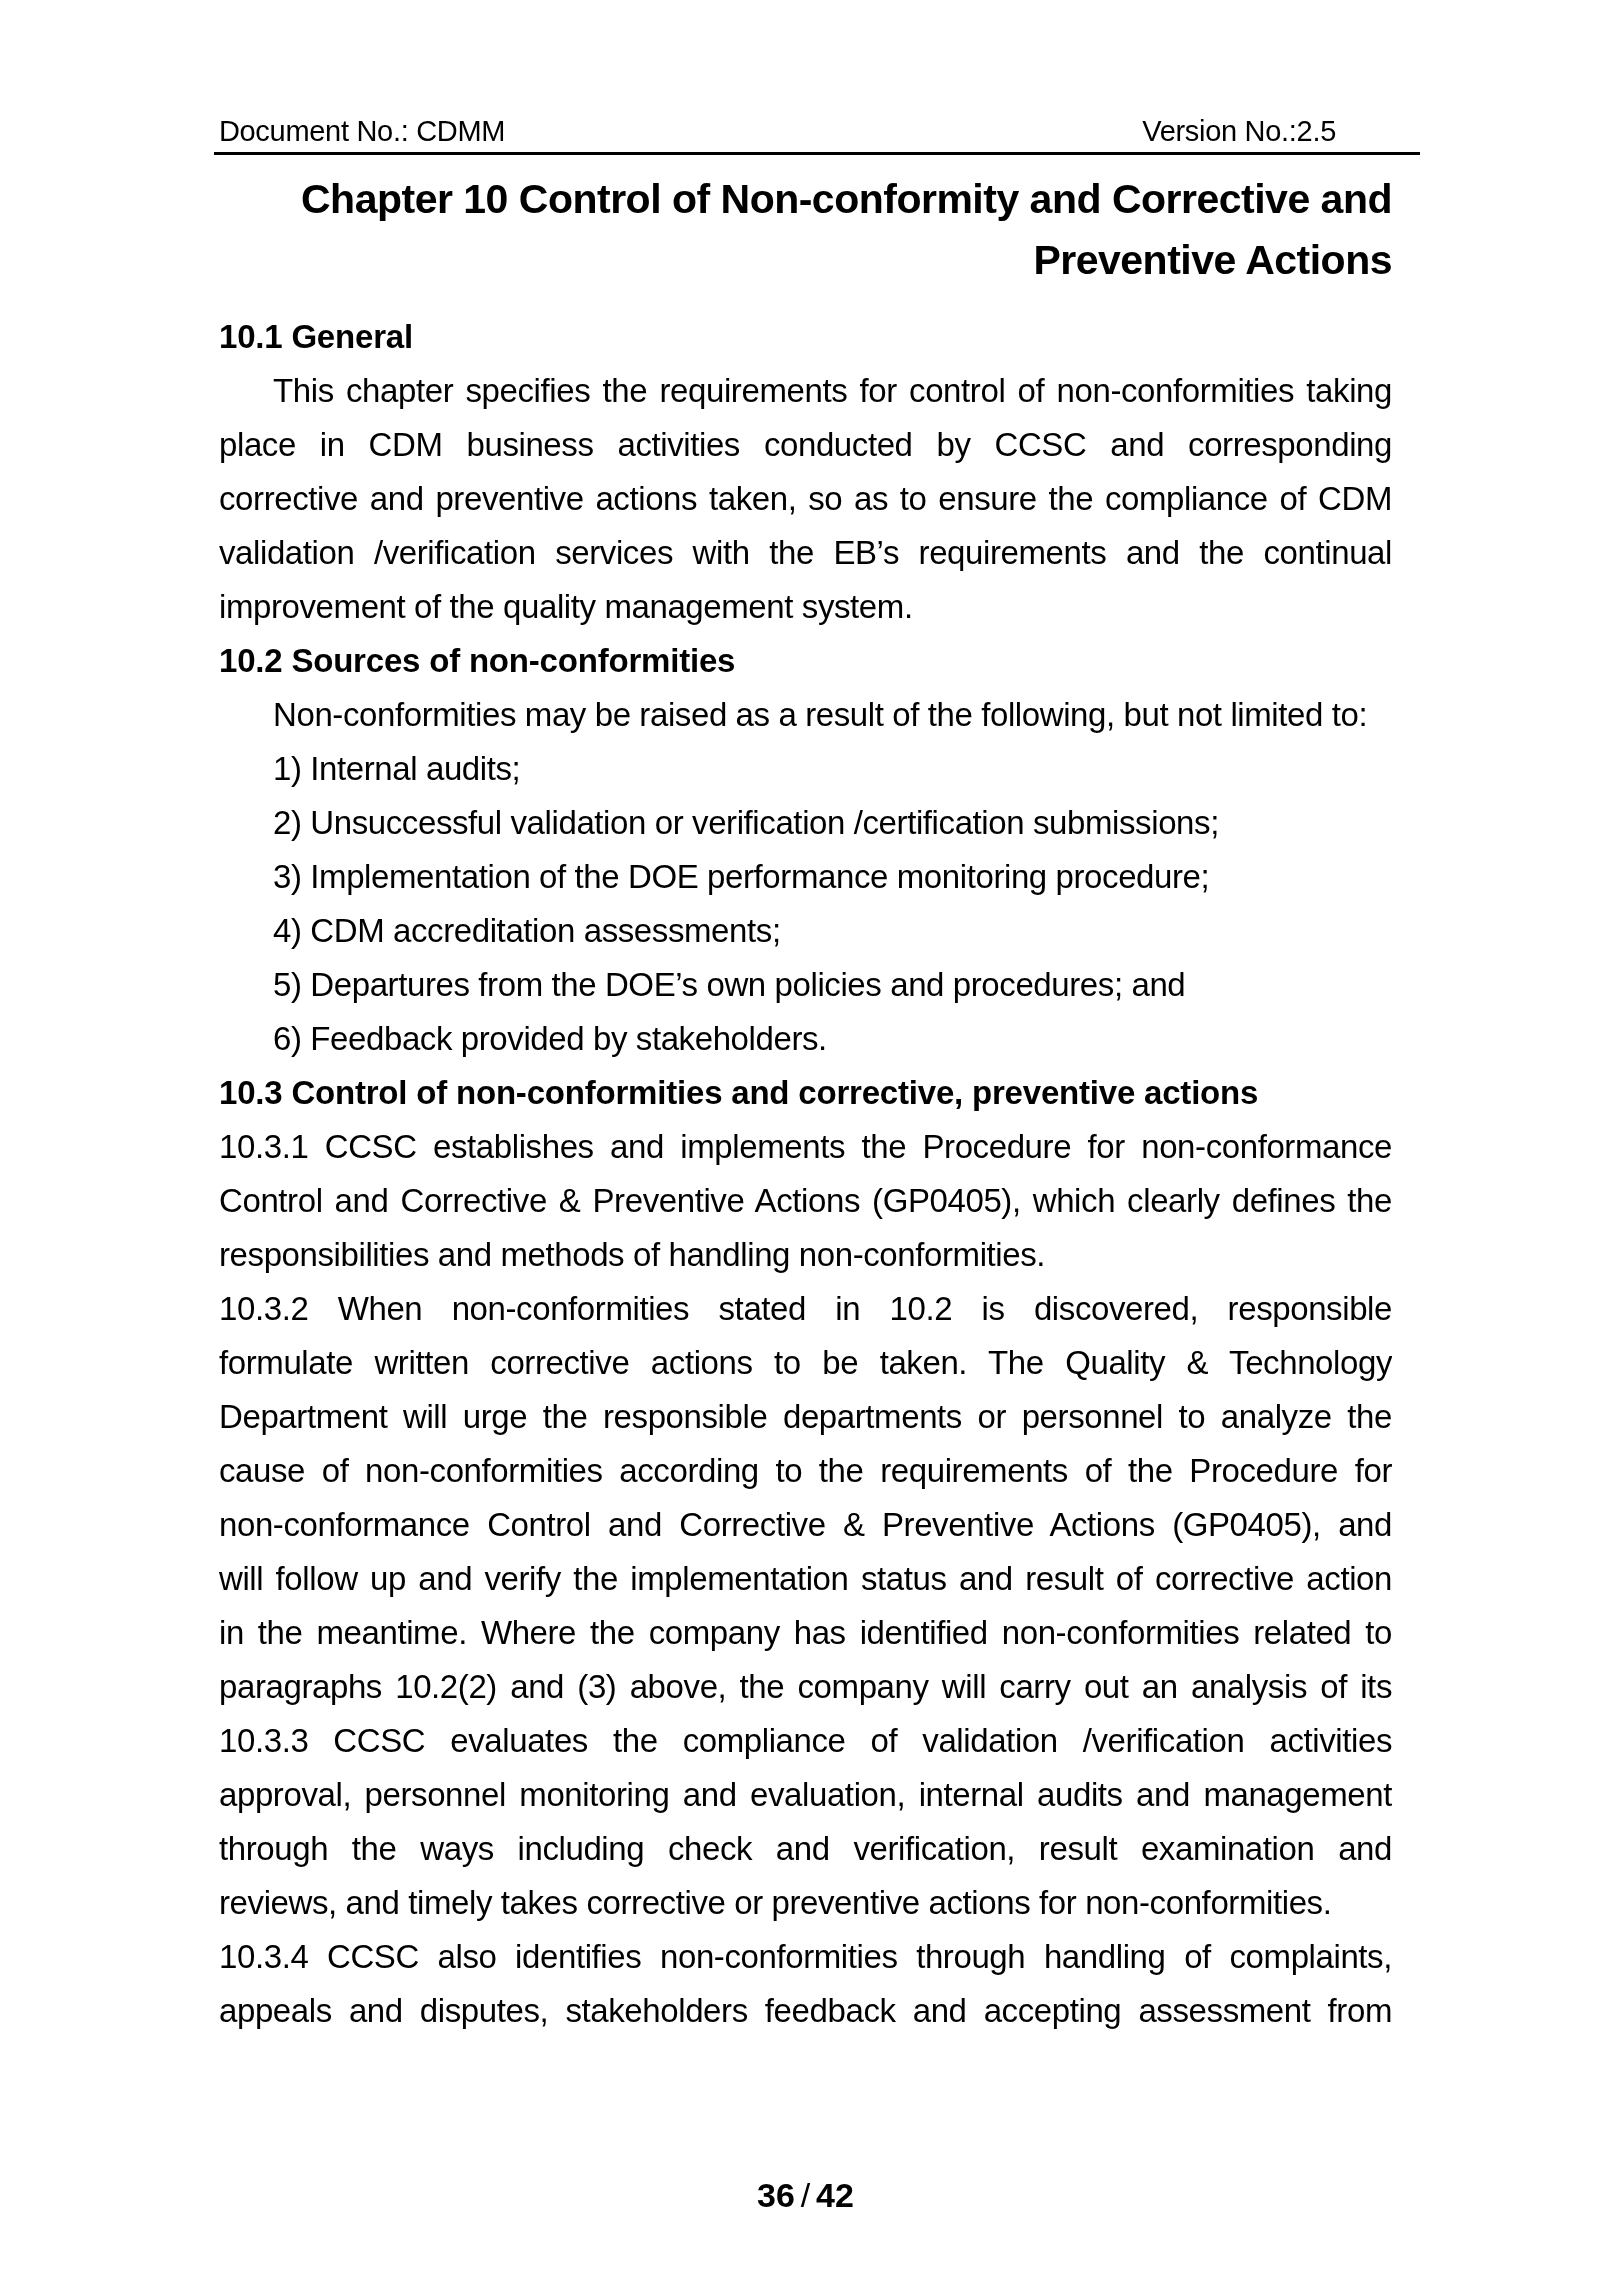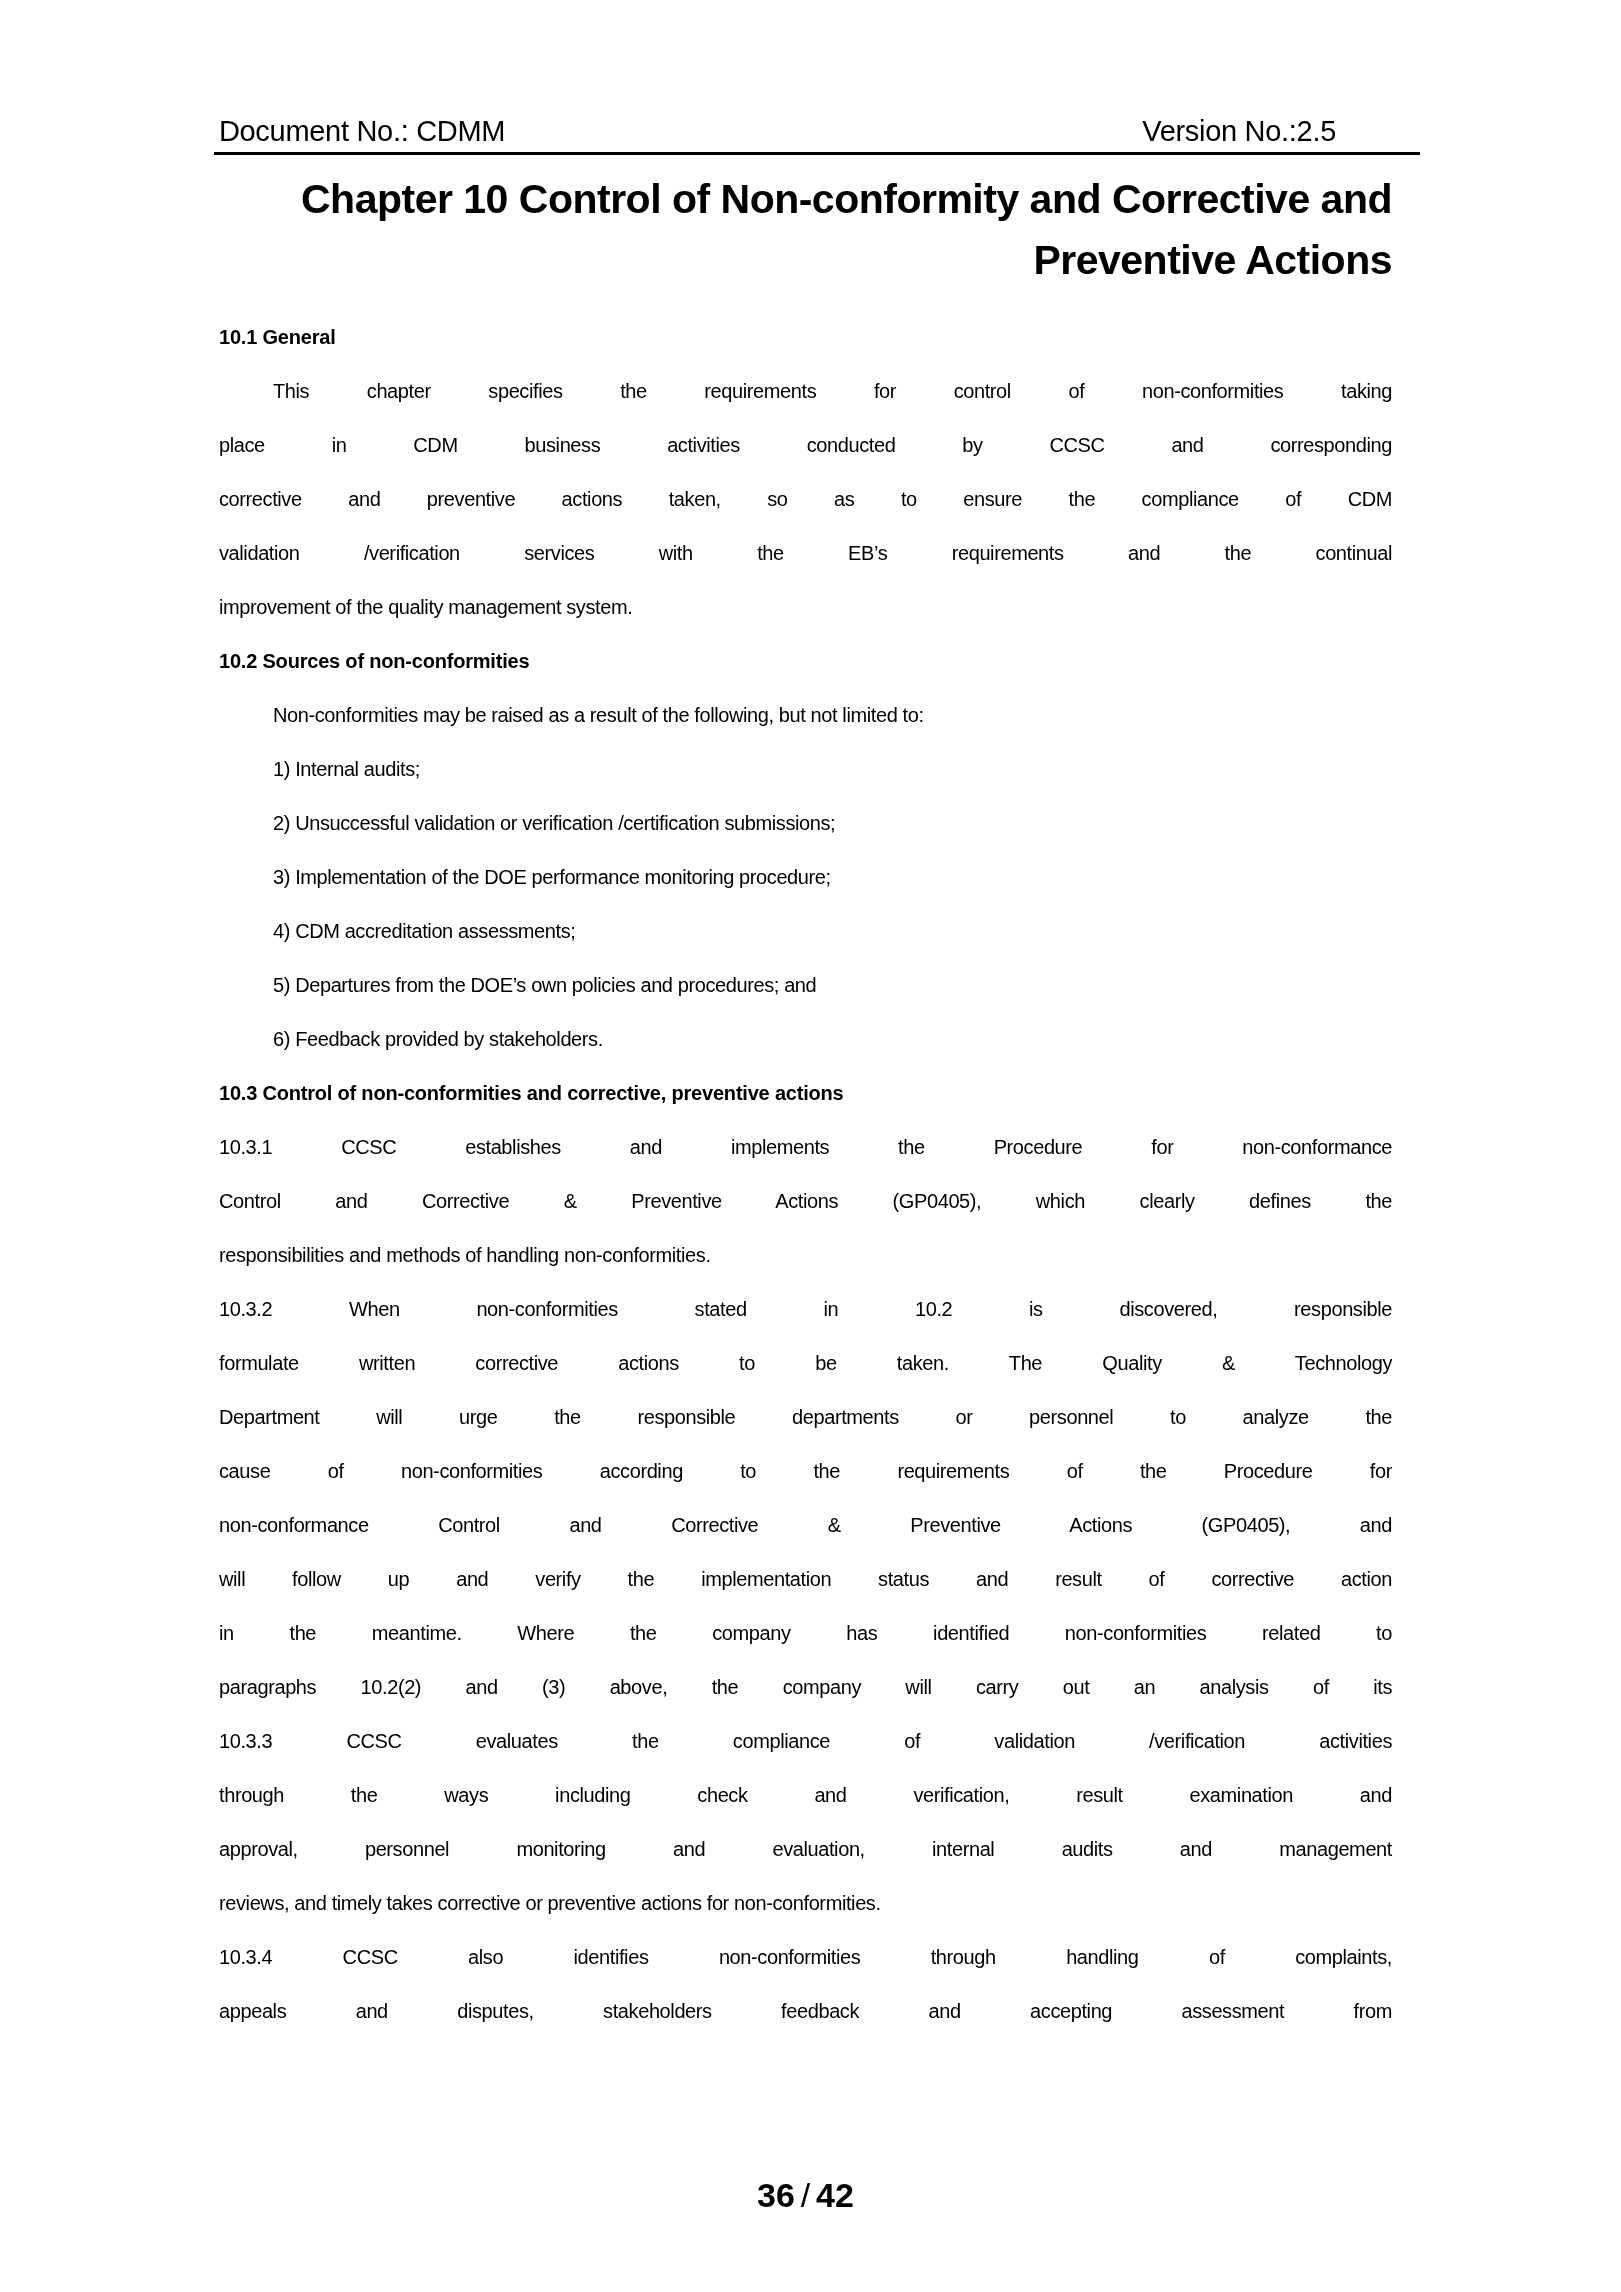--- a/index.html
+++ b/index.html
@@ -21,21 +21,21 @@
     position:absolute; left:214px; top:152px; width:1206px; height:2.9px;
     background:#000000;
   }
   .doc-title {
     position:absolute; left:219px; top:169px; width:1173px;
     text-align:right; font-size:41px; font-weight:bold;
     line-height:61px; letter-spacing:-0.5px;
   }
   .doc-body {
     position:absolute; left:219px; top:310px; width:1173px;
-    font-size:20px; line-height:54px; letter-spacing:-0.4px;
+    font-size:33px; line-height:54px; letter-spacing:-0.4px;
   }
   .line { height:54px; overflow:hidden; }
   .jl { text-align:justify; text-align-last:justify; }
   .ind { text-indent:54px; }
   .item { padding-left:54px; }
   .heading { font-weight:bold; letter-spacing:-0.2px; }
   .page-footer {
     position:absolute; left:219px; top:2176px; width:1173px;
     text-align:center; font-size:34px; line-height:39px;
   }
@@ -80,22 +80,22 @@
       <div class="line">responsibilities and methods of handling non-conformities.</div>
       <div class="line jl">10.3.2 When non-conformities stated in 10.2 is discovered, responsible</div>
       <div class="line jl">formulate written corrective actions to be taken. The Quality &amp; Technology</div>
       <div class="line jl">Department will urge the responsible departments or personnel to analyze the</div>
       <div class="line jl">cause of non-conformities according to the requirements of the Procedure for</div>
       <div class="line jl">non-conformance Control and Corrective &amp; Preventive Actions (GP0405), and</div>
       <div class="line jl">will follow up and verify the implementation status and result of corrective action</div>
       <div class="line jl">in the meantime. Where the company has identified non-conformities related to</div>
       <div class="line jl">paragraphs 10.2(2) and (3) above, the company will carry out an analysis of its</div>
       <div class="line jl">10.3.3 CCSC evaluates the compliance of validation /verification activities</div>
+      <div class="line jl">approval, personnel monitoring and evaluation, internal audits and management</div>
       <div class="line jl">through the ways including check and verification, result examination and</div>
-      <div class="line jl">approval, personnel monitoring and evaluation, internal audits and management</div>
       <div class="line">reviews, and timely takes corrective or preventive actions for non-conformities.</div>
       <div class="line jl">10.3.4 CCSC also identifies non-conformities through handling of complaints,</div>
       <div class="line jl">appeals and disputes, stakeholders feedback and accepting assessment from</div>
     </div>
 
   <div class="page-footer">
     <span class="num">36</span><span class="sep">/</span><span class="num">42</span>
   </div>
 
 </div>

